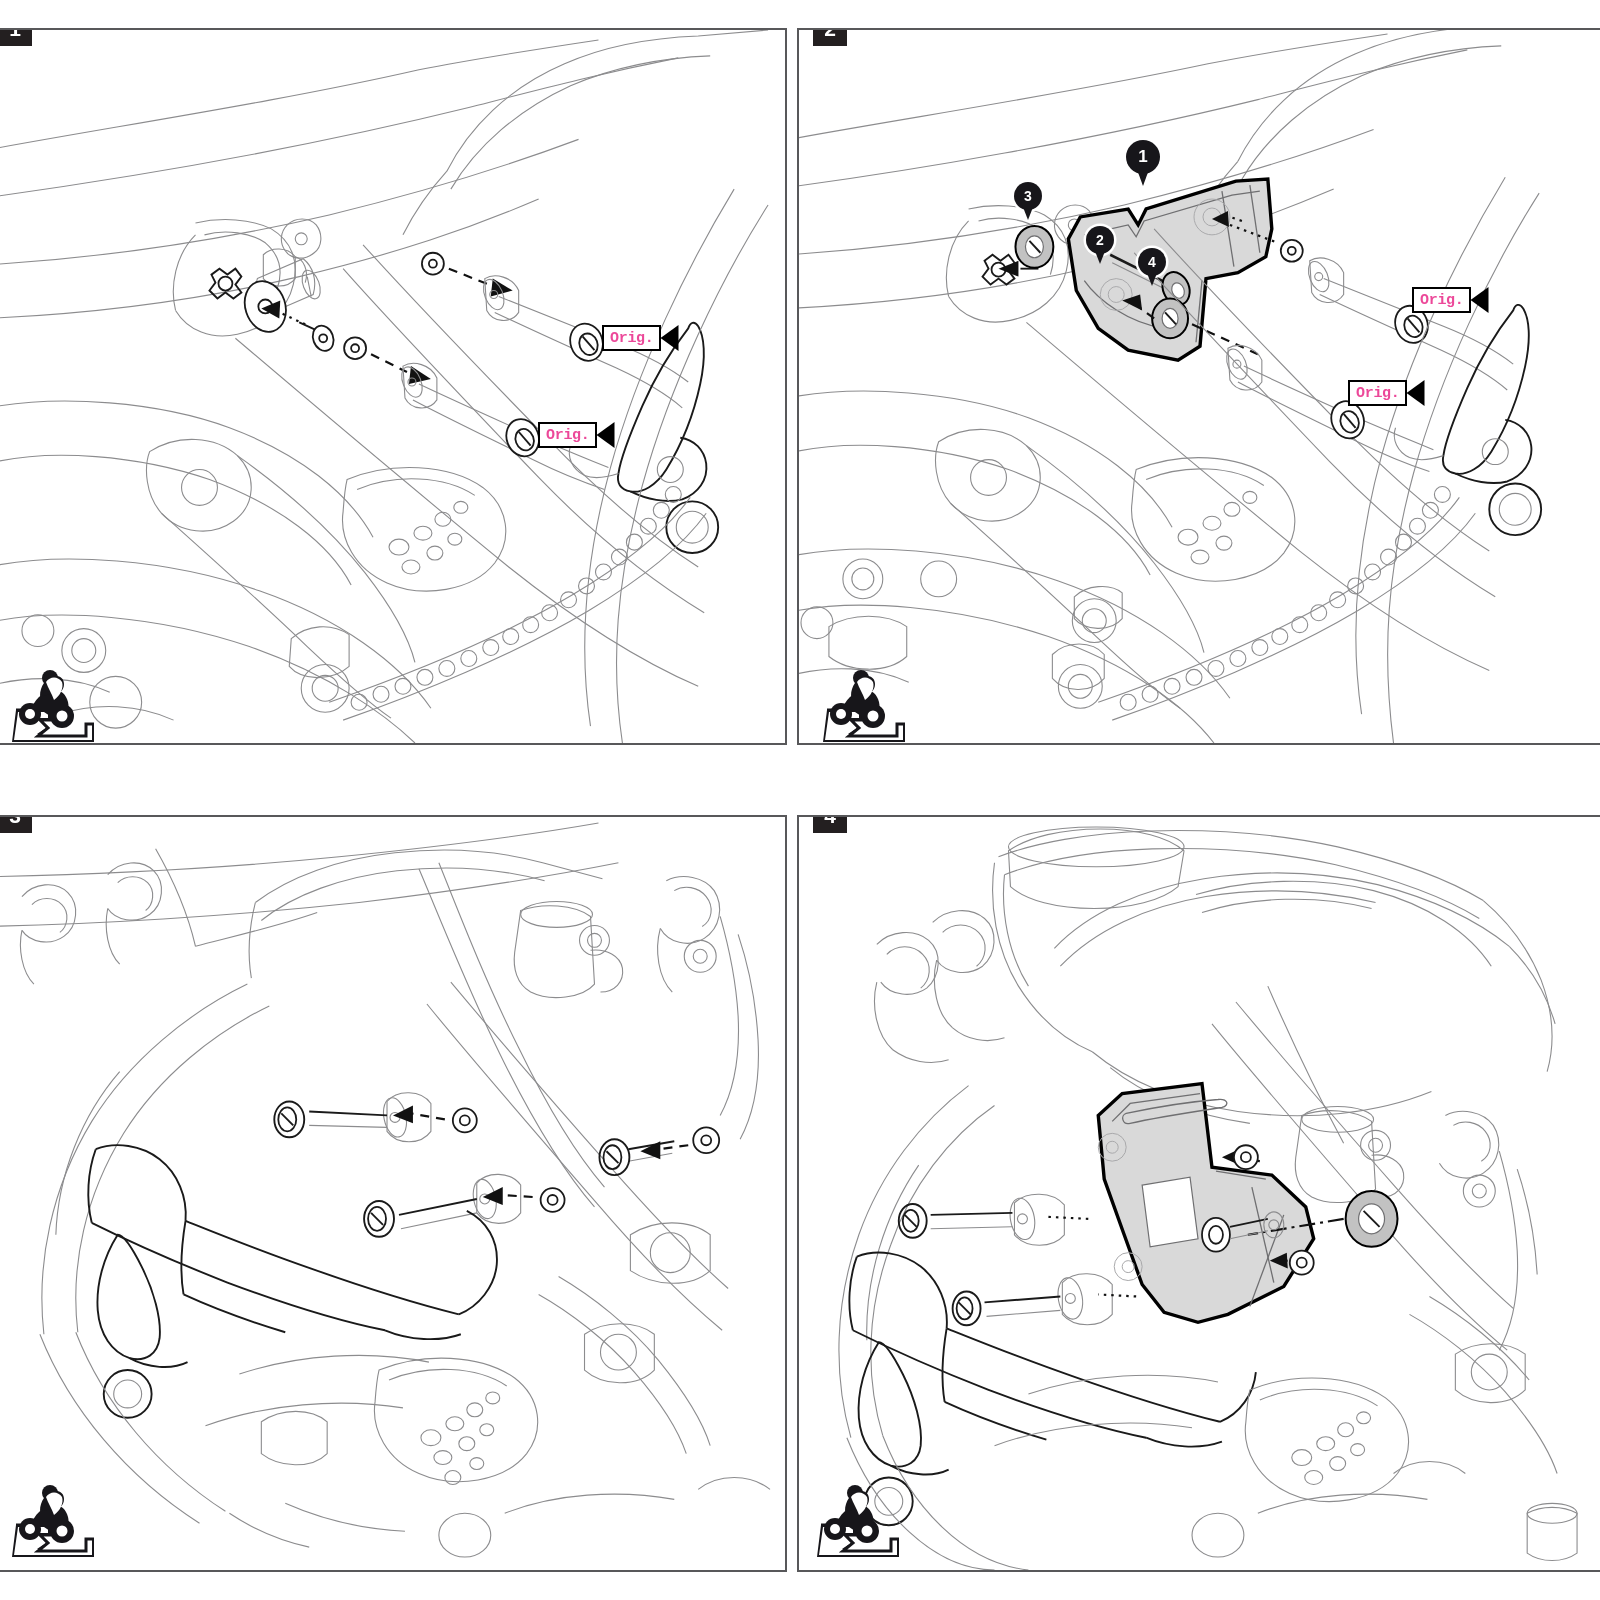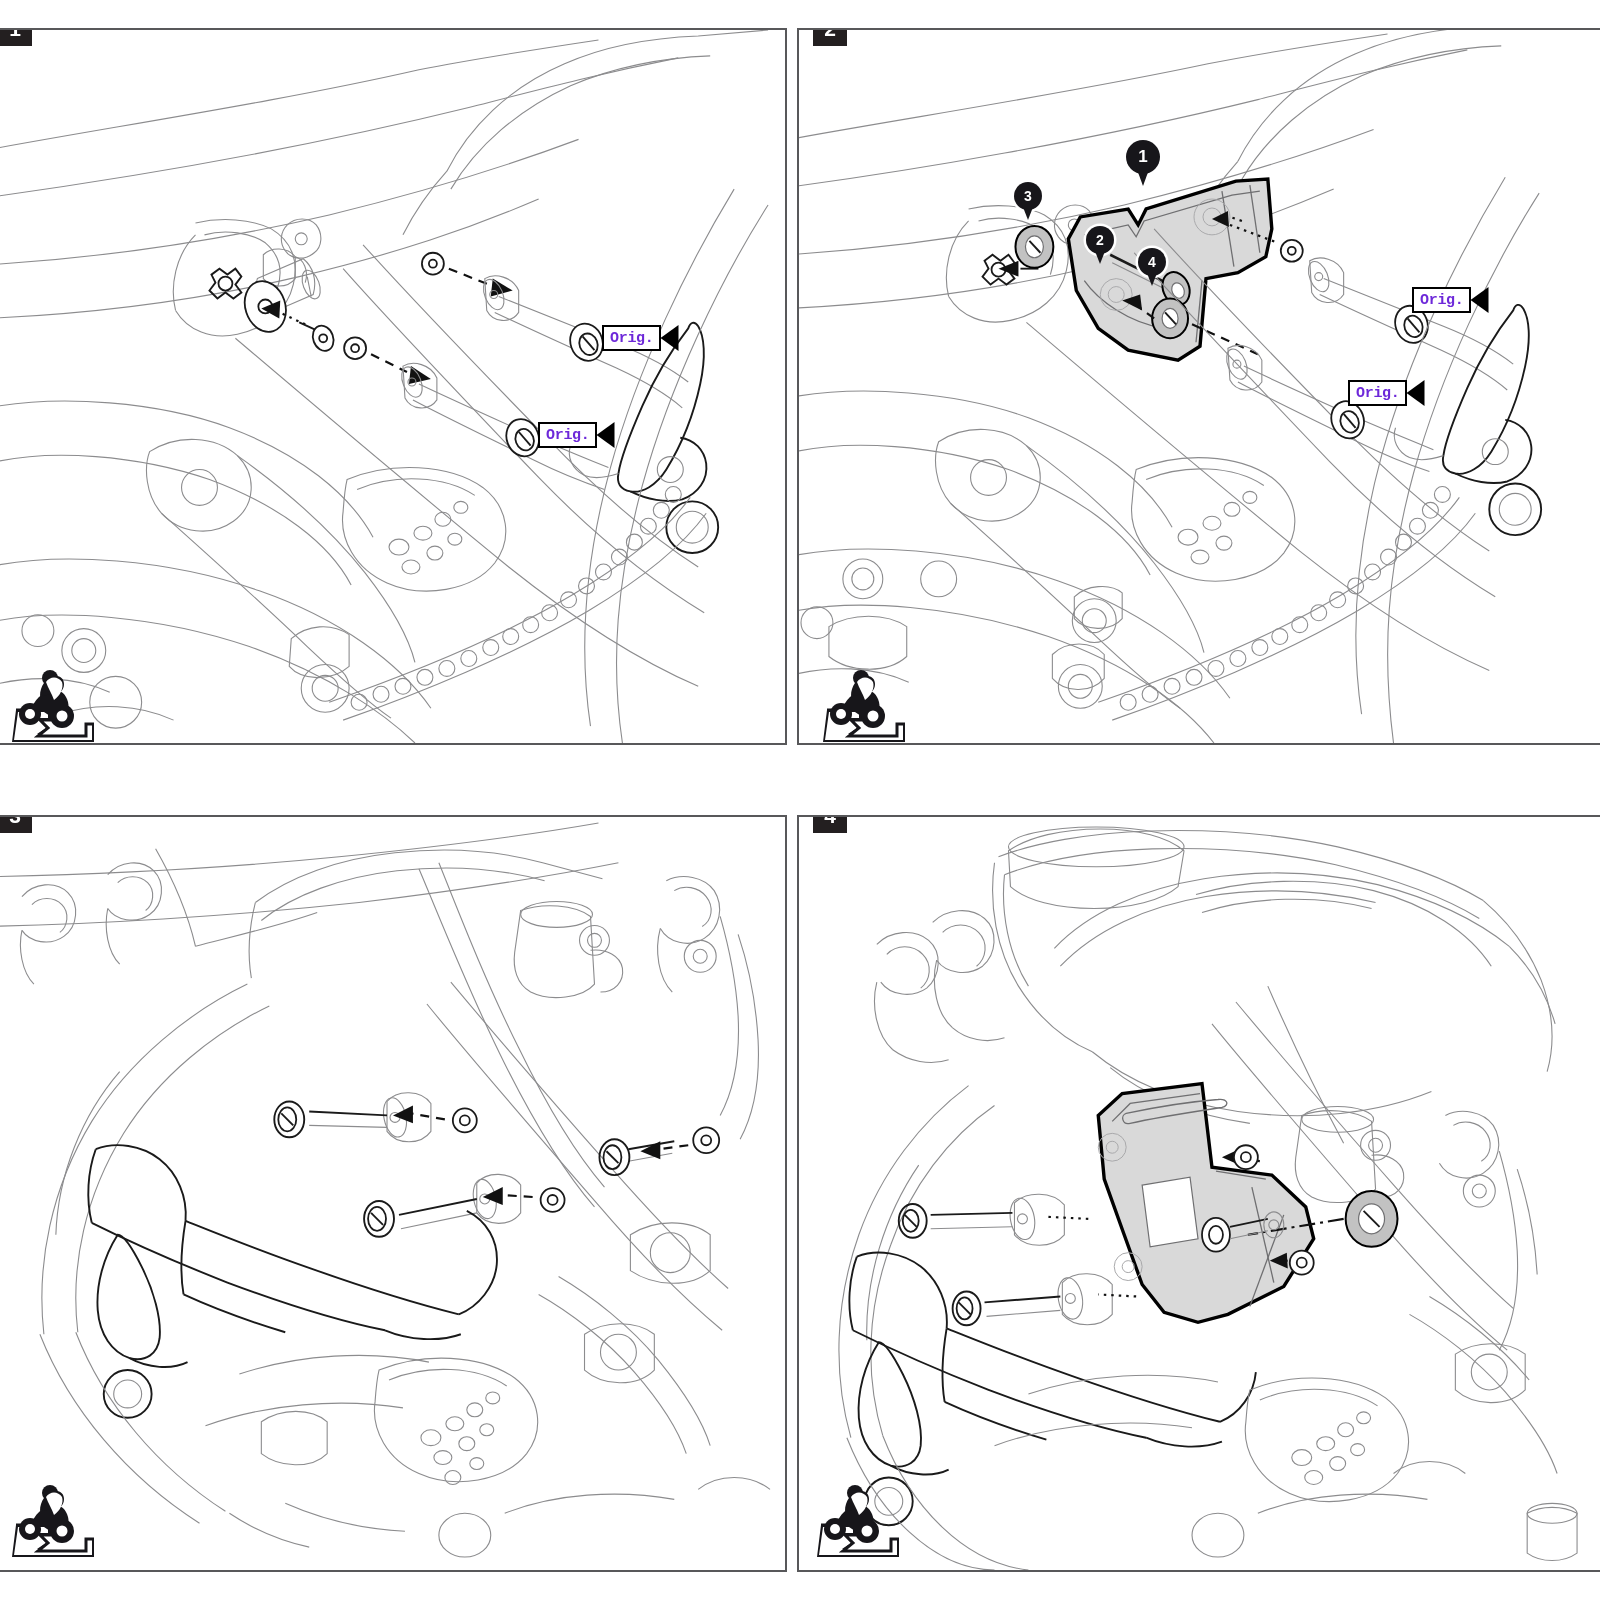--- a/index.html
+++ b/index.html
@@ -85,21 +85,21 @@
   .orig .box {
     border: 2.5px solid #000;
     background: #fff;
     height: 26px;
     padding: 0 5px 0 6px;
     display: flex; align-items: center;
     font-size: 15px;
     font-weight: bold;
     letter-spacing: -0.3px;
     font-family: "Liberation Mono", monospace;
-    color: #6d28d9;
+    color: #ec4899;
   }
   .orig .tip {
     width: 18px; height: 26px;
     background: #000;
   }
   .orig.pt-left  { flex-direction: row-reverse; }
   .orig.pt-left .tip { clip-path: polygon(100% 0%, 100% 100%, 0% 50%); margin-right: -1px; }
 
   
   .rider-icon { position: absolute; width: 84px; height: 80px; z-index: 32; }

